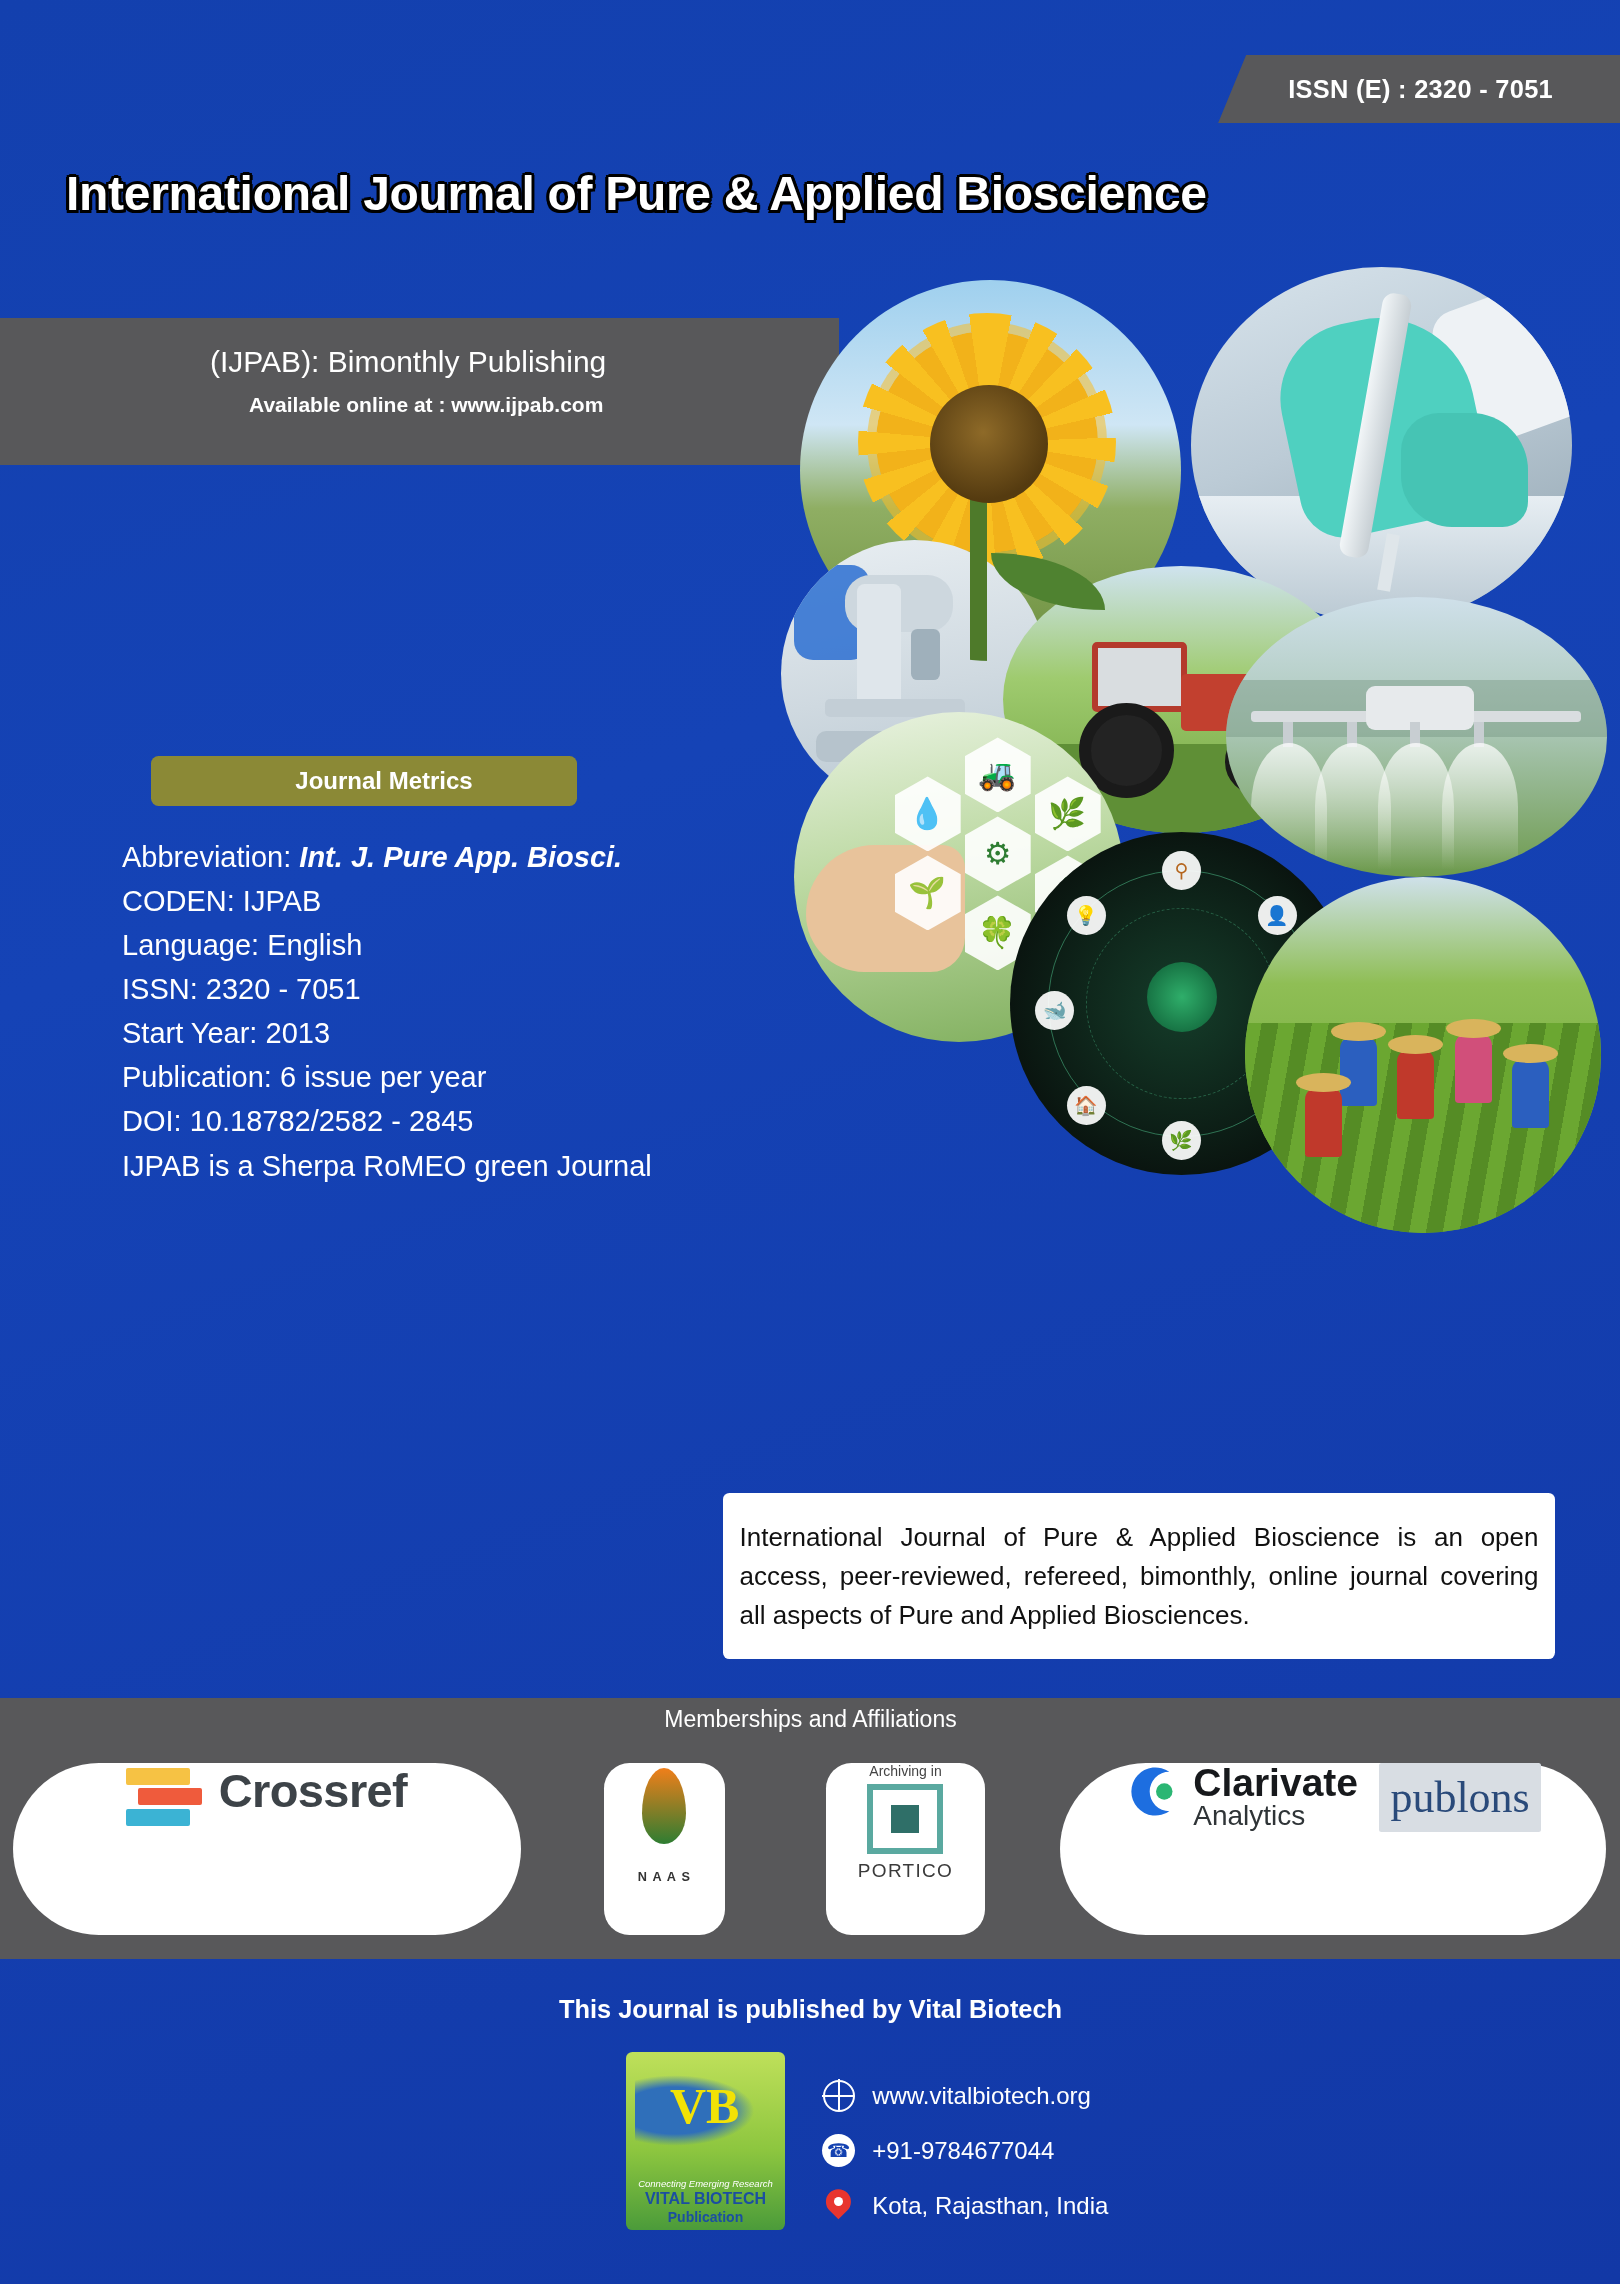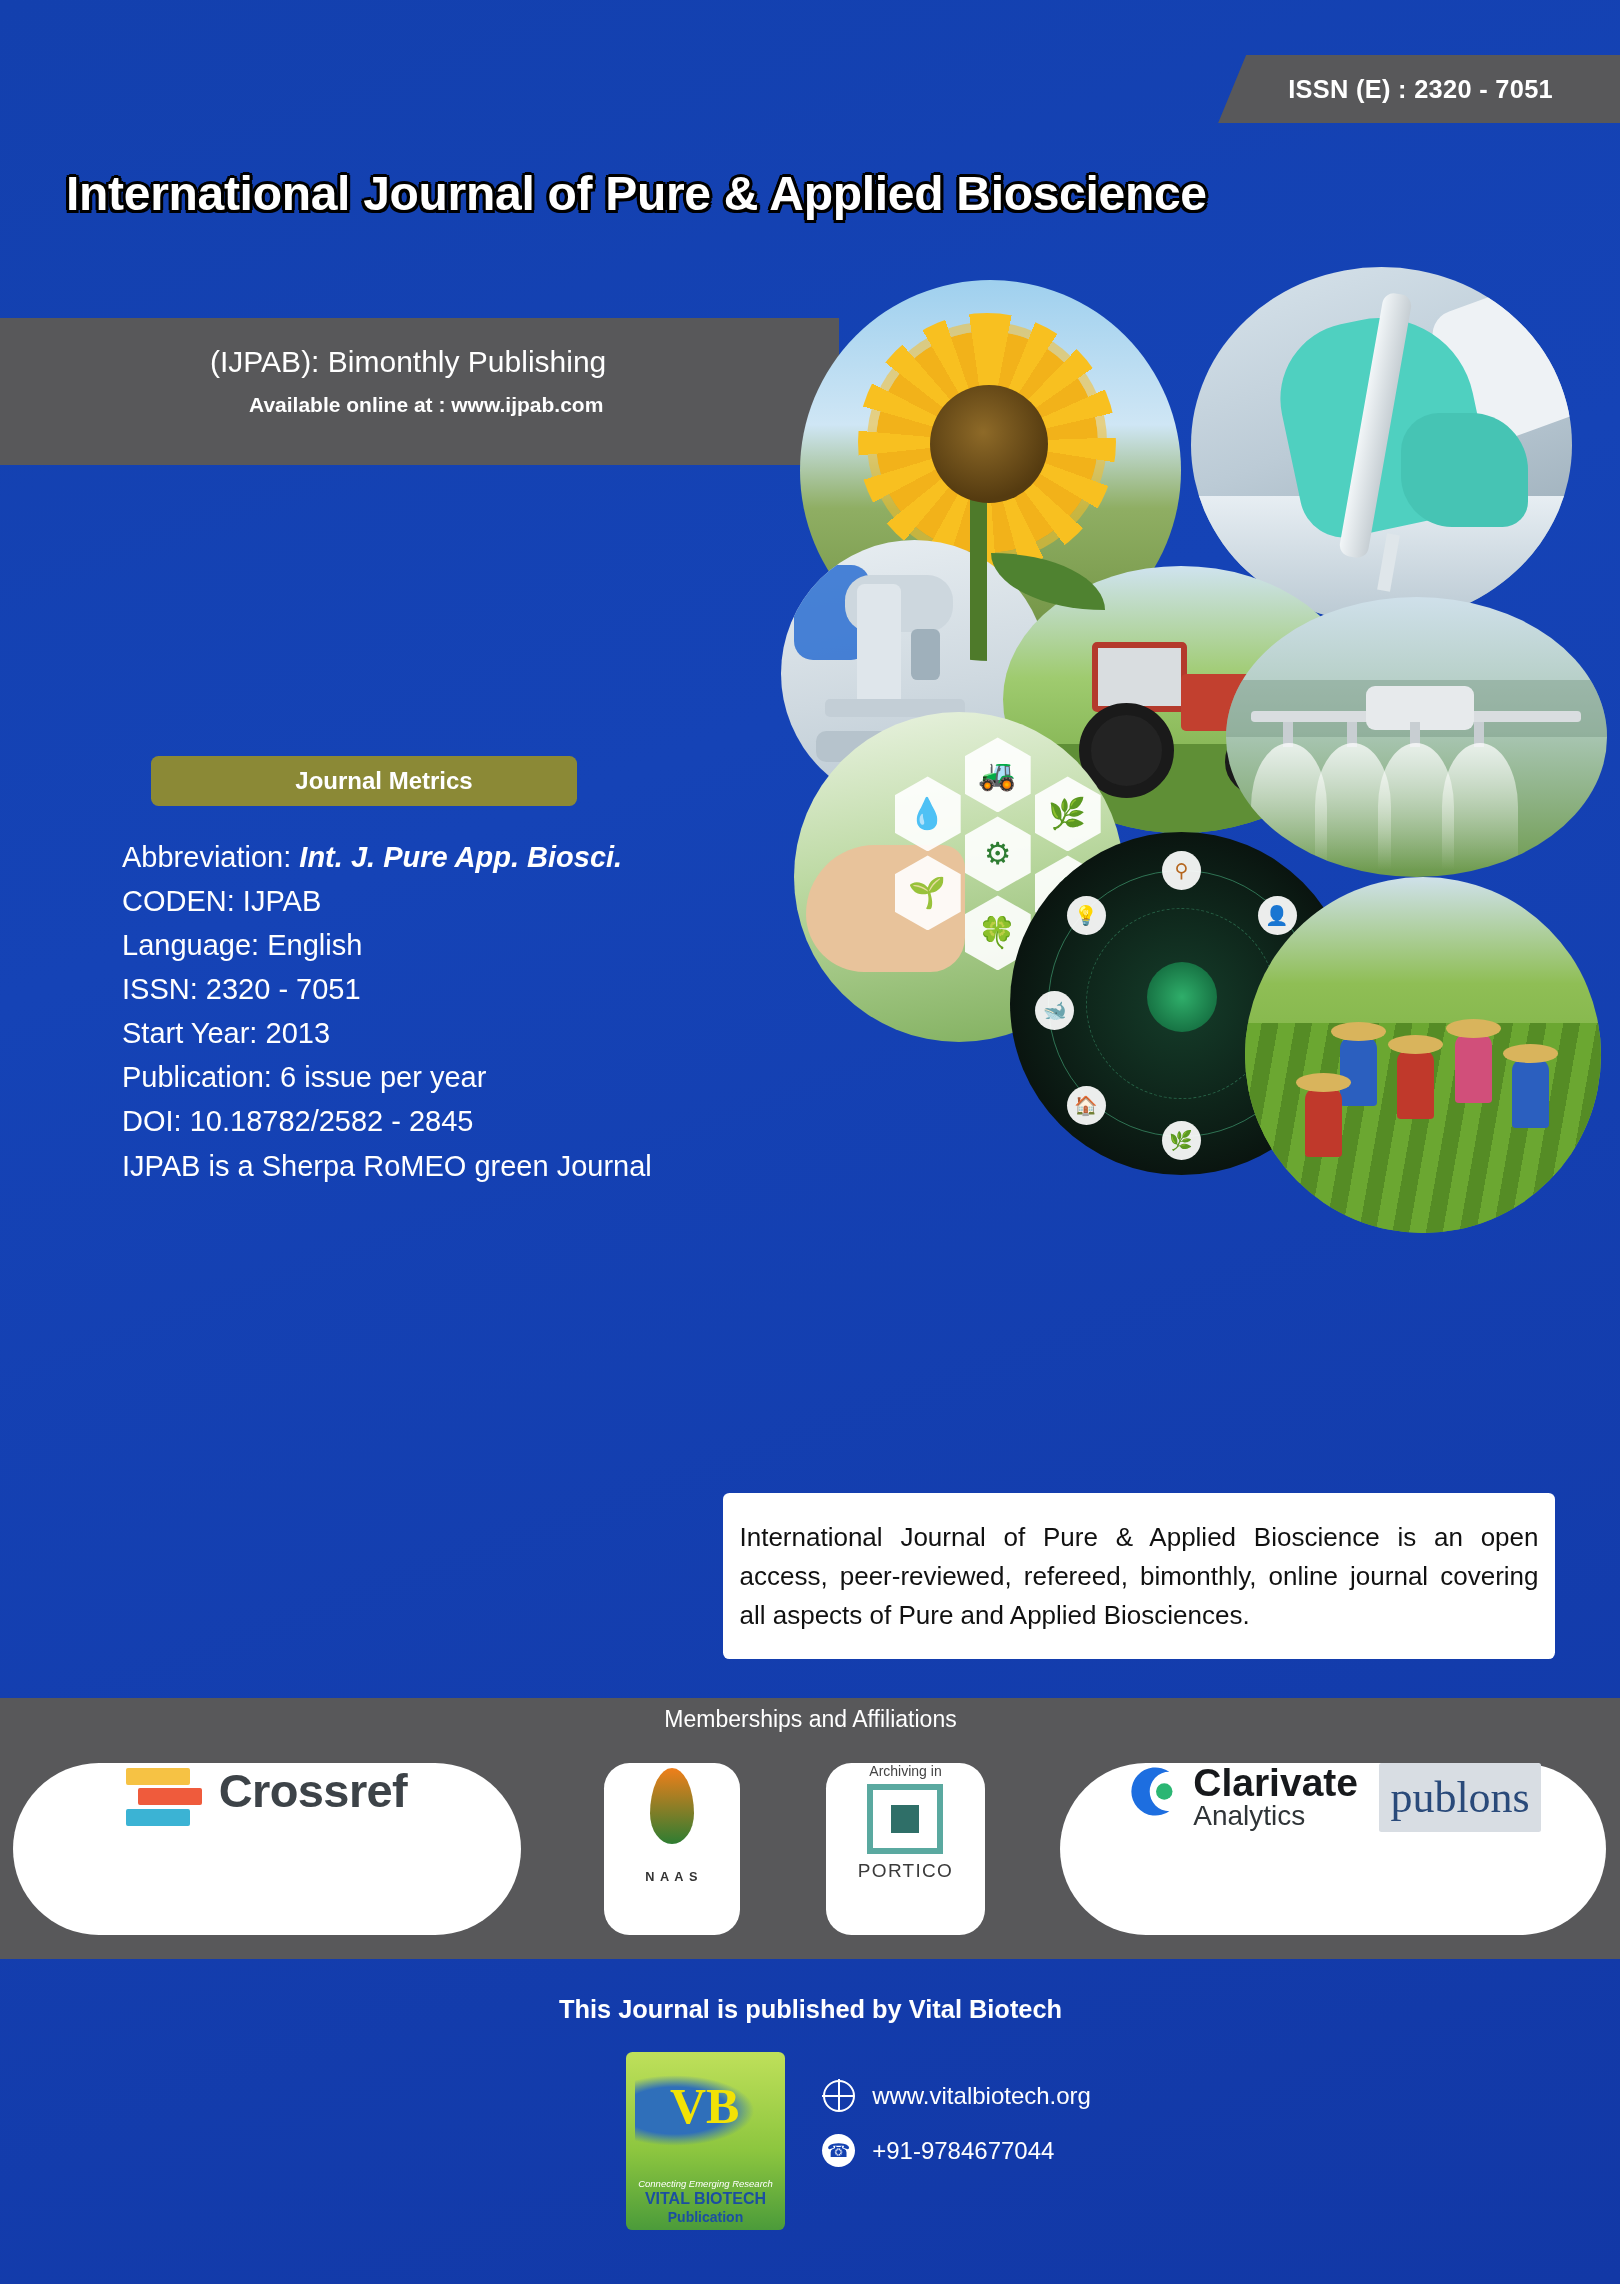--- a/index.html
+++ b/index.html
@@ -215,21 +215,21 @@
     position: absolute; top: 1698px; left: 0; width: 100%; height: 42px;
     background: #58585a; display:flex; align-items:center; justify-content:center;
   }
   .memb-title-band span { color:#ffffff; font-size: 23px; }
   .memb-band {
     position: absolute; top: 1740px; left: 0; width: 100%; height: 219px;
     background: #58585a;
   }
   .logo-pill { position:absolute; background:#ffffff; border-radius: 38px; display:flex; align-items:flex-start; justify-content:center; }
   .pill-crossref { left: 12.7px; top: 23px; width: 508px; height: 172px; border-radius: 86px; }
-  .pill-naas { left: 604px; top: 23px; width: 136px; height: 172px; border-radius: 25.4px; }
+  .pill-naas { left: 604px; top: 23px; width: 121px; height: 172px; border-radius: 25.4px; }
   .pill-portico { left: 826px; top: 23px; width: 159px; height: 172px; border-radius: 25.4px; }
   .pill-clar { left: 1060px; top: 23px; width: 546px; height: 172px; border-radius: 86px; }
 
   .crossref-mark { width: 76px; height: 70px; position: relative; margin-right: 16.5px; }
   .cr-b { position:absolute; height:16.5px; border-radius:1.9px; }
   .crossref-text { font-size: 47px; font-weight: bold; color: #3d4348; letter-spacing: -0.6px; }
 
   .naas-mark { width: 83px; height: 121px; position: relative; }
   .naas-leaf { position:absolute; left: 19px; top: 5.1px; width: 44px; height: 76px; border-radius: 50% 50% 50% 50% / 60% 60% 40% 40%;
     background: linear-gradient(180deg,#f07f1a, #2e7d32); }
@@ -495,16 +495,22 @@
           <div class="globe"></div>
         </div>
       <div class="c-txt">www.vitalbiotech.org</div>
     </div>
     <div class="c-row">
       <div class="c-ico">
           <div class="phone">☎</div>
         </div>
       <div class="c-txt">+91-9784677044</div>
     </div>
+    <div class="c-row">
+      <div class="c-ico">
+          <div class="pin"></div>
+        </div>
+      <div class="c-txt">Kota, Rajasthan, India</div>
+    </div>
   </div>
 
 </div>
 
 
 </body></html>

